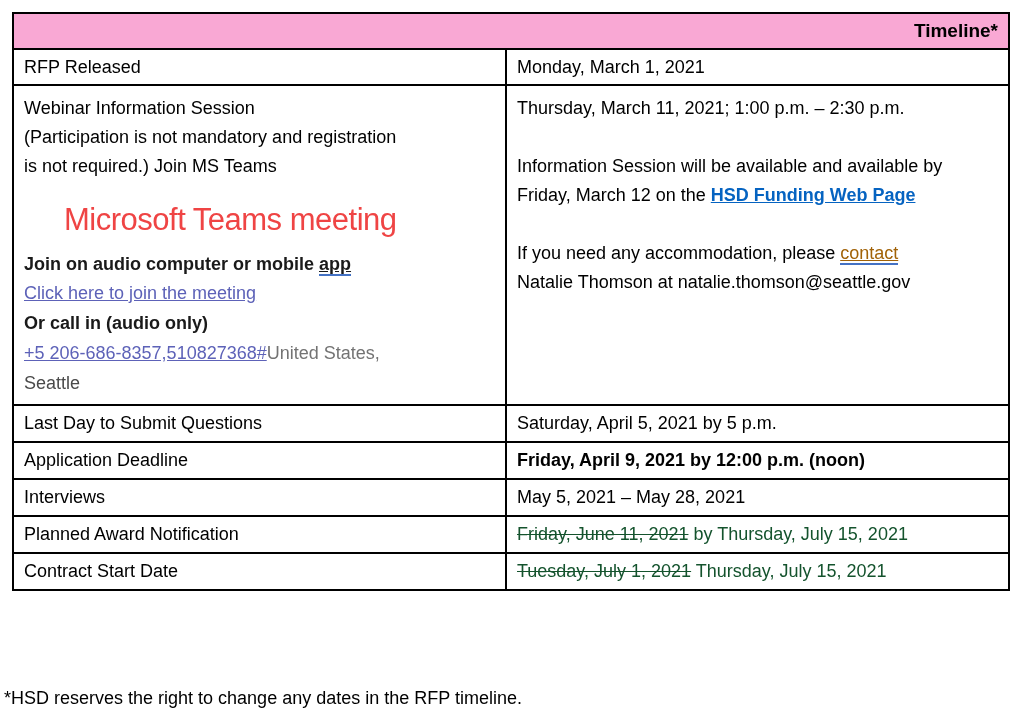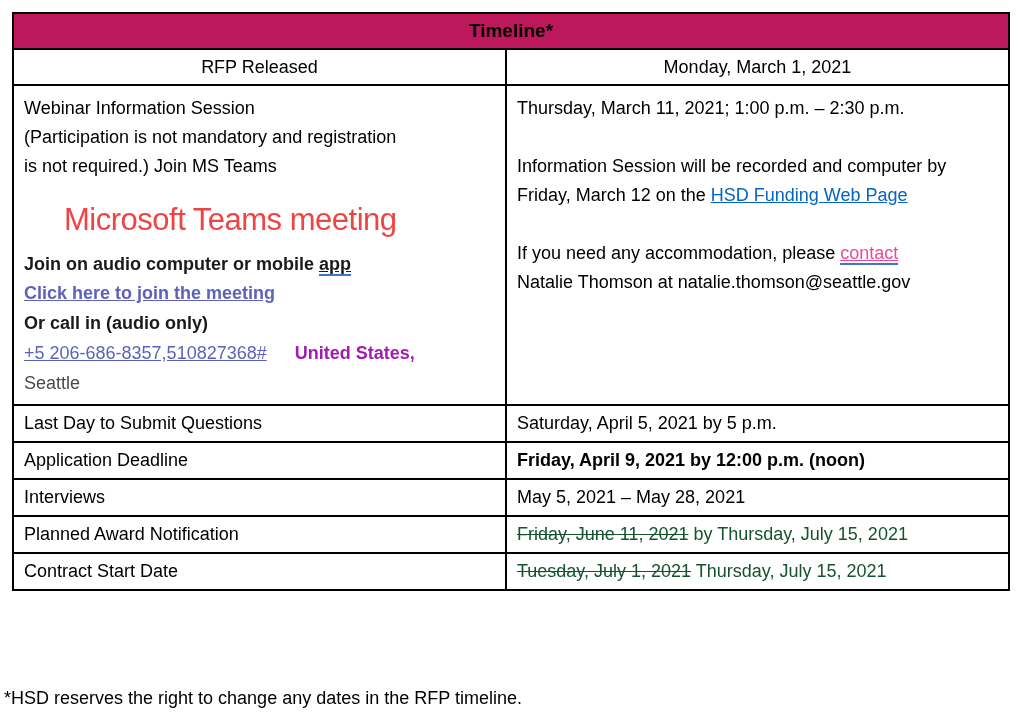--- a/index.html
+++ b/index.html
@@ -16,60 +16,60 @@
   table.timeline td,table.timeline th{
     border:2px solid #000;
     padding:2px 10px;
     font-size:18px;
     vertical-align:middle;
     text-align:left;
     overflow:hidden;
   }
   col.c1{width:493px;} col.c2{width:503px;}
   tr.hdr th{
-    height:30px;background:#be185d;text-align:center;
+    height:30px;background:#f9a8d4;text-align:right;
     font-size:19px;font-weight:bold;vertical-align:middle;
   }
-  tr.r-simple td{height:30px;text-align:center;}
+  tr.r-simple td{height:30px;}
   tr.r-webinar td{height:308px;vertical-align:top;padding-top:8px;}
   tr.r-conf td{height:118px;vertical-align:top;padding-top:10px;}
   tr.r-small td{height:31px;}
 
   .line{line-height:29px;}
   .teams-h1{
     font-size:31px;line-height:36px;color:#ef4444;font-weight:400;
     margin-top:21px;margin-bottom:11px;letter-spacing:-0.5px;margin-left:40px;
   }
   .bold{font-weight:bold;}
   .teams-bold{font-weight:bold;line-height:30px;color:#1a1a1a;}
   .plink{
-    color:#5D62B8;text-decoration:underline;font-weight:bold;cursor:pointer;
+    color:#5D62B8;text-decoration:underline;font-weight:normal;cursor:pointer;
   }
   .plink-reg{
     color:#5D62B8;text-decoration:underline;cursor:pointer;font-weight:400;
   }
   .app-link{
     color:#1a1a1a;font-weight:bold;text-decoration:underline;
     border-bottom:2px solid #4472C4;cursor:pointer;
   }
   .contact-link{
-    color:#ec4899;text-decoration:underline;
+    color:#a16207;text-decoration:underline;
     border-bottom:2px solid #4472C4;cursor:pointer;
   }
   .gray{color:#4A4A4A;}
   .phone-line{line-height:30px;color:#4A4A4A;}
-  .us-suffix{margin-left:28px;color:#a21caf;font-weight:bold;}
+  .us-suffix{margin-left:0;color:#737373;}
   .conf-id-label{font-size:18px;color:#3F3F3F;}
   .conf-id-value{font-size:22px;color:#3F3F3F;}
   .conf-links{
     margin-top:10px;font-size:19px;line-height:33px;word-spacing:5px;
     color:#222;width:470px;
   }
   .sep{color:#222;font-weight:400;}
-  .blue-link{color:#0563C1;text-decoration:underline;cursor:pointer;}
+  .blue-link{color:#0563C1;text-decoration:underline;cursor:pointer;font-weight:bold;}
   .red{color:#14532d;}
   .strike{text-decoration:line-through;}
   .para-gap{height:29px;}
   .footnote{
     position:absolute;left:4px;top:688px;font-size:18px;color:#000;
   }
 </style>
 </head>
 <body>
 
@@ -99,21 +99,21 @@
         <div class="teams-h1">Microsoft Teams meeting</div>
         <div class="teams-bold"><span>Join on audio computer or mobile </span><span class="app-link">app</span></div>
         <div class="line"><span class="plink">Click here to join the meeting</span></div>
         <div class="teams-bold">Or call in (audio only)</div>
         <div class="phone-line"><span class="plink-reg">+5 206-686-8357,510827368#</span><span class="us-suffix">United States,</span></div>
         <div class="phone-line gray">Seattle</div>
       </td>
       <td>
         <div class="line">Thursday, March 11, 2021; 1:00 p.m. – 2:30 p.m.</div>
         <div class="para-gap"></div>
-        <div class="line">Information Session will be recorded and computer by</div>
+        <div class="line">Information Session will be available and available by</div>
         <div class="line"><span>Friday, March 12 on the </span><span class="blue-link">HSD Funding Web Page</span></div>
         <div class="para-gap"></div>
         <div class="line"><span>If you need any accommodation, please </span><span class="contact-link">contact</span></div>
         <div class="line">Natalie Thomson at natalie.thomson@seattle.gov</div>
       </td>
     </tr>
 
 
     <tr class="r-small">
       <td>Last Day to Submit Questions</td>

